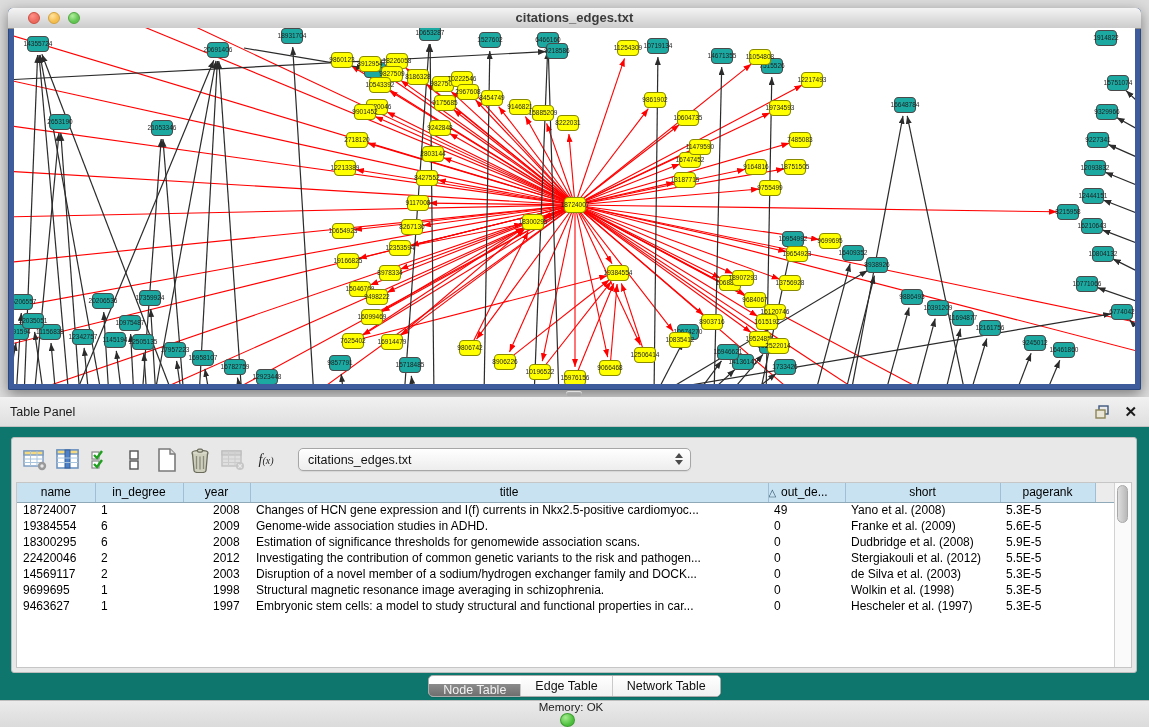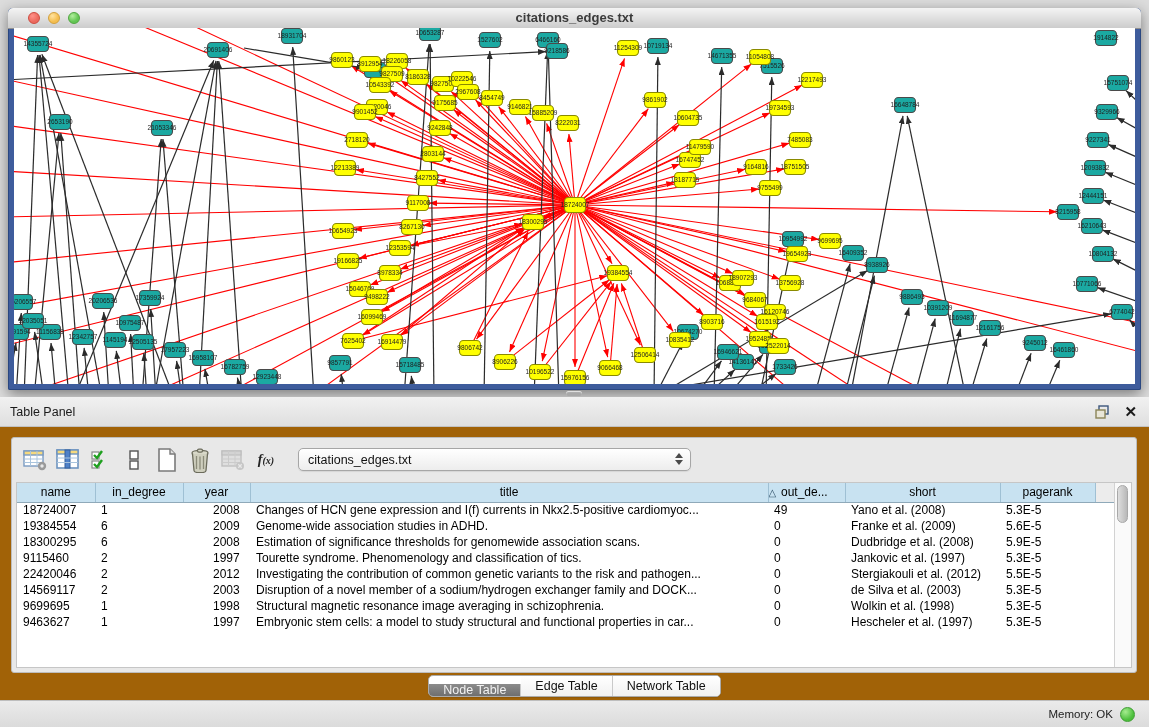--- a/index.html
+++ b/index.html
@@ -21,33 +21,33 @@
   .light.green{background:radial-gradient(circle at 35% 30%,#B2EE9D,#63C653 60%);border:1px solid #4FA63F;}
   .title-text{text-align:center;font-size:13px;font-weight:bold;color:#3B3B3B;line-height:20px;}
   .net-canvas{position:absolute;left:6px;top:20px;width:1121px;height:356px;background:#FFFFFF;overflow:hidden;}
   .net-canvas svg{display:block;}
 
   
   .splitter-handle{position:absolute;left:566px;top:391px;width:16px;height:5px;border-radius:3px;
     background:#A8A8A8;box-shadow:inset 0 1px 1px rgba(255,255,255,.7);}
 
   
-  .table-panel{position:absolute;left:0;top:397px;width:1149px;height:303px;background:#a16207;}
+  .table-panel{position:absolute;left:0;top:397px;width:1149px;height:303px;background:#0f766e;}
   .panel-header{height:29px;background:linear-gradient(#F1F1F1,#DFDFDF);
     border-bottom:1px solid #C2C2C2;display:flex;align-items:center;}
   .panel-title{font-size:12.5px;color:#1A1A1A;padding-left:10px;flex:1;}
   .panel-header-icons{display:flex;align-items:center;gap:14px;padding-right:12px;}
   .float-icon svg{display:block;}
   .close-icon{font-size:15px;font-weight:bold;color:#1A1A1A;line-height:14px;cursor:default;}
 
   .inner-frame{position:absolute;left:11px;top:40px;width:1126px;height:236px;
     border:1px solid #BDBDBD;border-radius:3px;background:#E8E8E8;box-sizing:border-box;}
   .toolbar{height:43px;display:flex;align-items:center;padding-left:8px;}
   .tbtn{width:30px;height:28px;display:flex;align-items:center;justify-content:center;margin-right:3px;}
-  .fx-label{font-family:"Liberation Serif",serif;font-style:italic;font-weight:bold;font-size:14px;color:#222;}
+  .fx-label{font-family:"Liberation Serif",serif;font-style:italic;font-weight:normal;font-size:14px;color:#222;}
   .fx-label .paren{font-size:10px;}
   .select-box{position:relative;width:393px;height:23px;margin-left:14px;
     border:1px solid #A6A6A6;border-radius:5px;background:linear-gradient(#FFFFFF,#EDEDED);
     display:flex;align-items:center;font-size:12.5px;color:#111;padding-left:9px;
     box-sizing:border-box;box-shadow:0 1px 1px rgba(0,0,0,.08);}
   .spinner{position:absolute;right:7px;top:4px;display:flex;flex-direction:column;gap:2px;}
   .spinner .up{width:0;height:0;border-left:4px solid transparent;border-right:4px solid transparent;border-bottom:5px solid #4A4A4A;}
   .spinner .down{width:0;height:0;border-left:4px solid transparent;border-right:4px solid transparent;border-top:5px solid #4A4A4A;}
 
   .table-wrap{position:absolute;left:4px;right:4px;top:44px;bottom:4px;
@@ -69,21 +69,21 @@
   .segmented{display:flex;border:1px solid #ABABAB;border-radius:5px;overflow:hidden;
     background:#FFFFFF;box-shadow:0 1px 1px rgba(0,0,0,.1);height:20px;}
   .segment{font-size:12.5px;color:#111;display:flex;align-items:center;justify-content:center;
     padding:0 14px;border-right:1px solid #C9C9C9;background:linear-gradient(#FFFFFF,#F1F1F1);}
   .segment:last-child{border-right:none;}
   .segment.active{background:linear-gradient(#8C8C8C,#6F6F6F);color:#F2F2F2;margin-top:8px;}
 
   
   .status-bar{position:absolute;left:0;bottom:0;width:1149px;height:27px;
     background:linear-gradient(#EBEBEB,#DBDBDB);border-top:1px solid #BEBEBE;
-    display:flex;align-items:center;justify-content:flex-end;box-sizing:border-box;}
+    display:flex;align-items:center;justify-content:flex-end;box-sizing:border-box;flex-direction:column;}
   .memory-label{font-size:11.5px;color:#222;margin-right:7px;}
   .memory-dot{width:13px;height:13px;border-radius:50%;margin-right:14px;
     background:radial-gradient(circle at 35% 30%,#A5EC8F,#4CBF3C 65%);border:1px solid #3D9E31;}
 </style>
 </head>
 <body>
 
 <div class="net-window">
   <div class="titlebar">
     <div class="traffic">
@@ -886,30 +886,20 @@
               <td class="col-name">18300295</td>
               <td class="col-indegree">6</td>
               <td class="col-year">2008</td>
               <td class="col-title">Estimation of significance thresholds for genomewide association scans.</td>
               <td class="col-outdegree">0</td>
               <td class="col-short">Dudbridge et al. (2008)</td>
               <td class="col-pagerank">5.9E-5</td>
               <td></td>
             </tr>
             <tr>
-              <td class="col-name">9115460</td>
-              <td class="col-indegree">2</td>
-              <td class="col-year">1997</td>
-              <td class="col-title">Tourette syndrome. Phenomenology and classification of tics.</td>
-              <td class="col-outdegree">0</td>
-              <td class="col-short">Jankovic et al. (1997)</td>
-              <td class="col-pagerank">5.3E-5</td>
-              <td></td>
-            </tr>
-            <tr>
               <td class="col-name">22420046</td>
               <td class="col-indegree">2</td>
               <td class="col-year">2012</td>
               <td class="col-title">Investigating the contribution of common genetic variants to the risk and pathogen...</td>
               <td class="col-outdegree">0</td>
               <td class="col-short">Stergiakouli et al. (2012)</td>
               <td class="col-pagerank">5.5E-5</td>
               <td></td>
             </tr>
             <tr>

